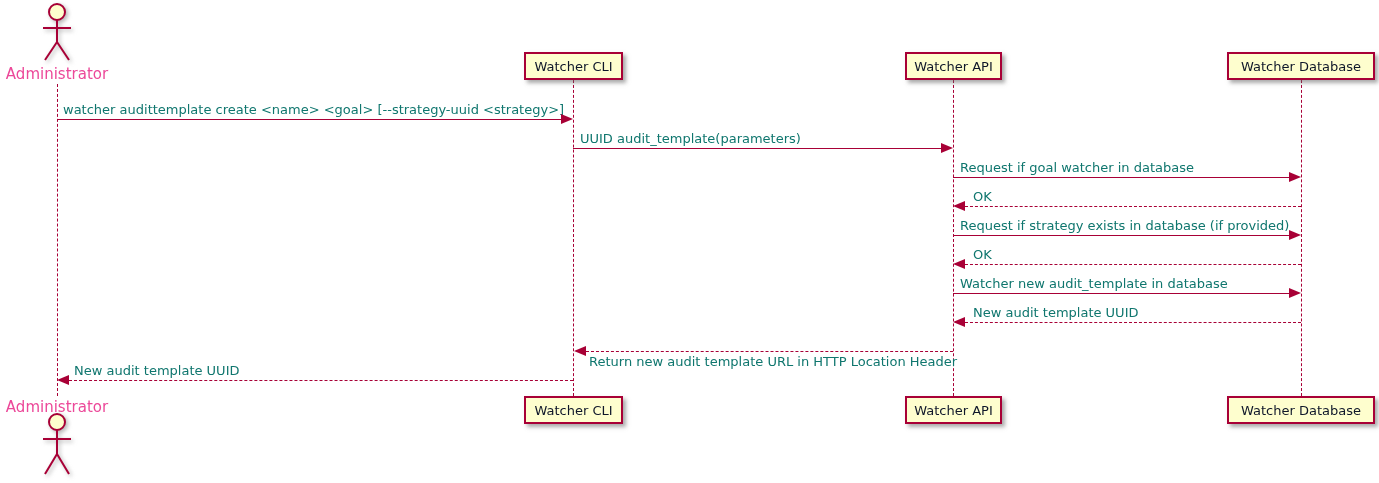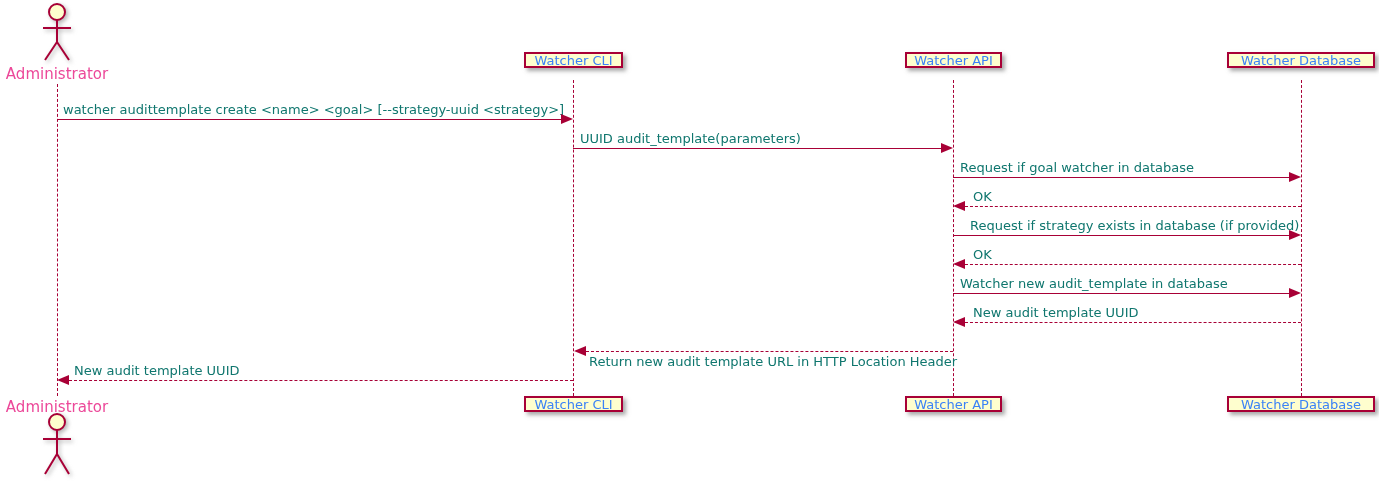--- a/index.html
+++ b/index.html
@@ -17,29 +17,29 @@
     color: #000000;
     font-size: 13px;
   }
   .lifeline {
     position: absolute;
     width: 0;
     border-left: 1px dashed #A80036;
   }
   .participant-box {
     position: absolute;
-    height: 16px;
+    height: 28px;
     background: #FEFECE;
     border: 2px solid #A80036;
     box-shadow: 3px 3px 4px rgba(100,100,100,0.55);
     display: flex;
     align-items: center;
     justify-content: center;
     font-size: 13px;
-    color: #3b82f6;
+    color: #0f172a;
     box-sizing: border-box;
   }
   .actor-figure {
     position: absolute;
     filter: drop-shadow(2.5px 2.5px 2px rgba(120,120,120,0.55));
   }
   .actor-label {
     position: absolute;
     transform: translateX(-50%);
     white-space: nowrap;
@@ -116,21 +116,21 @@
     <div class="arrowhead right" style="left:1289px; top:172px;"></div>
   </div>
 
   <div>
     <div class="msg-label" style="left:973px; top:190px;">OK</div>
     <div class="msg-line dashed" style="left:965px; top:206px; width:336px;"></div>
     <div class="arrowhead left" style="left:953px; top:201px;"></div>
   </div>
 
   <div>
-    <div class="msg-label" style="left:960px; top:219px;margin-left:10px;">Request if strategy exists in database (if provided)</div>
+    <div class="msg-label" style="left:960px; top:219px;">Request if strategy exists in database (if provided)</div>
     <div class="msg-line solid" style="left:953px; top:235px; width:336px;"></div>
     <div class="arrowhead right" style="left:1289px; top:230px;"></div>
   </div>
 
   <div>
     <div class="msg-label" style="left:973px; top:248px;">OK</div>
     <div class="msg-line dashed" style="left:965px; top:264px; width:336px;"></div>
     <div class="arrowhead left" style="left:953px; top:259px;"></div>
   </div>
 

